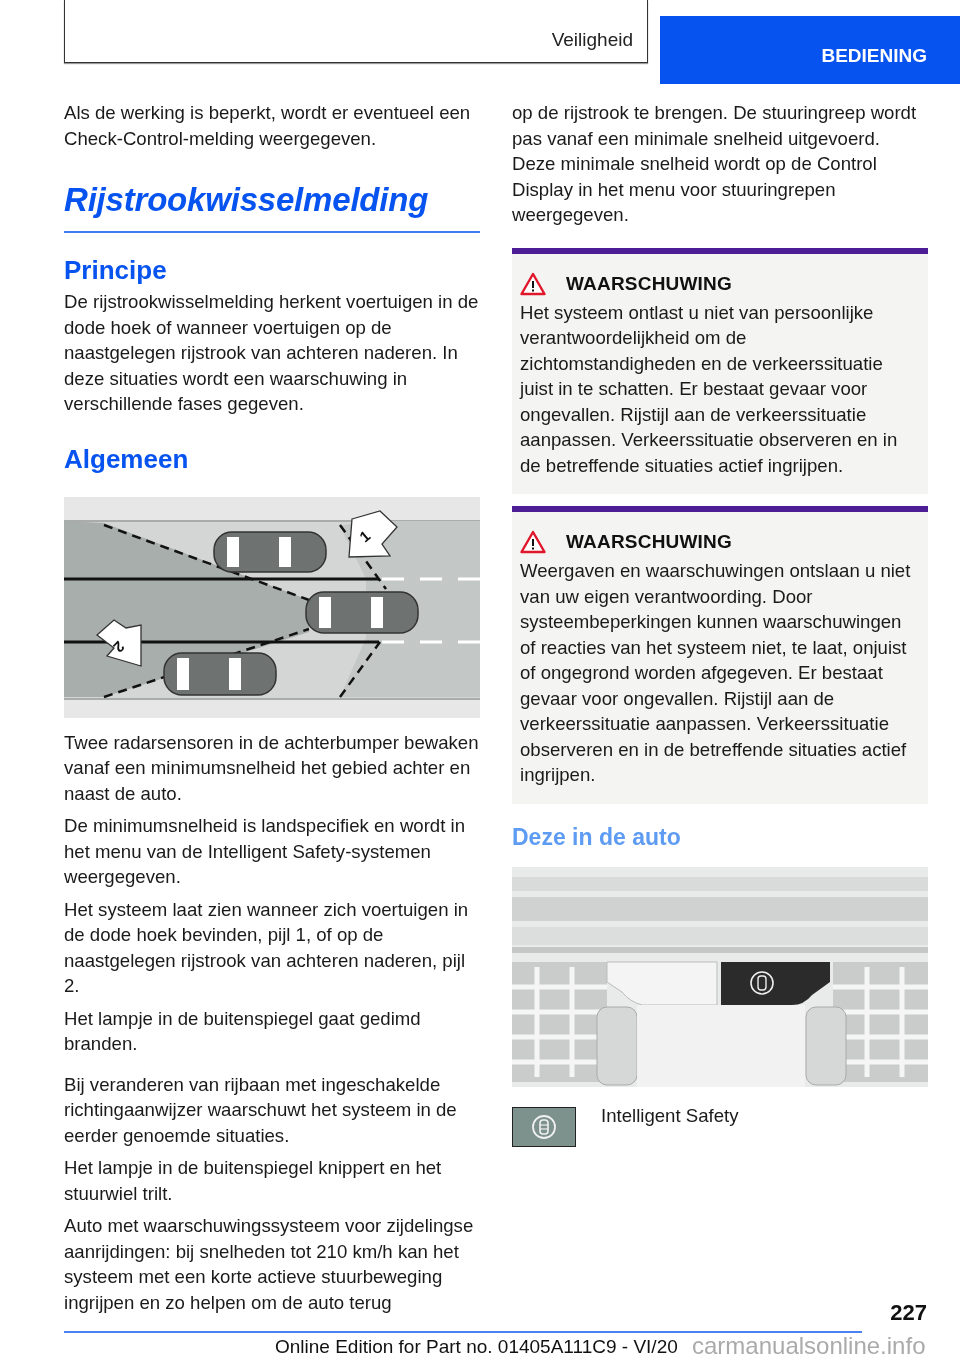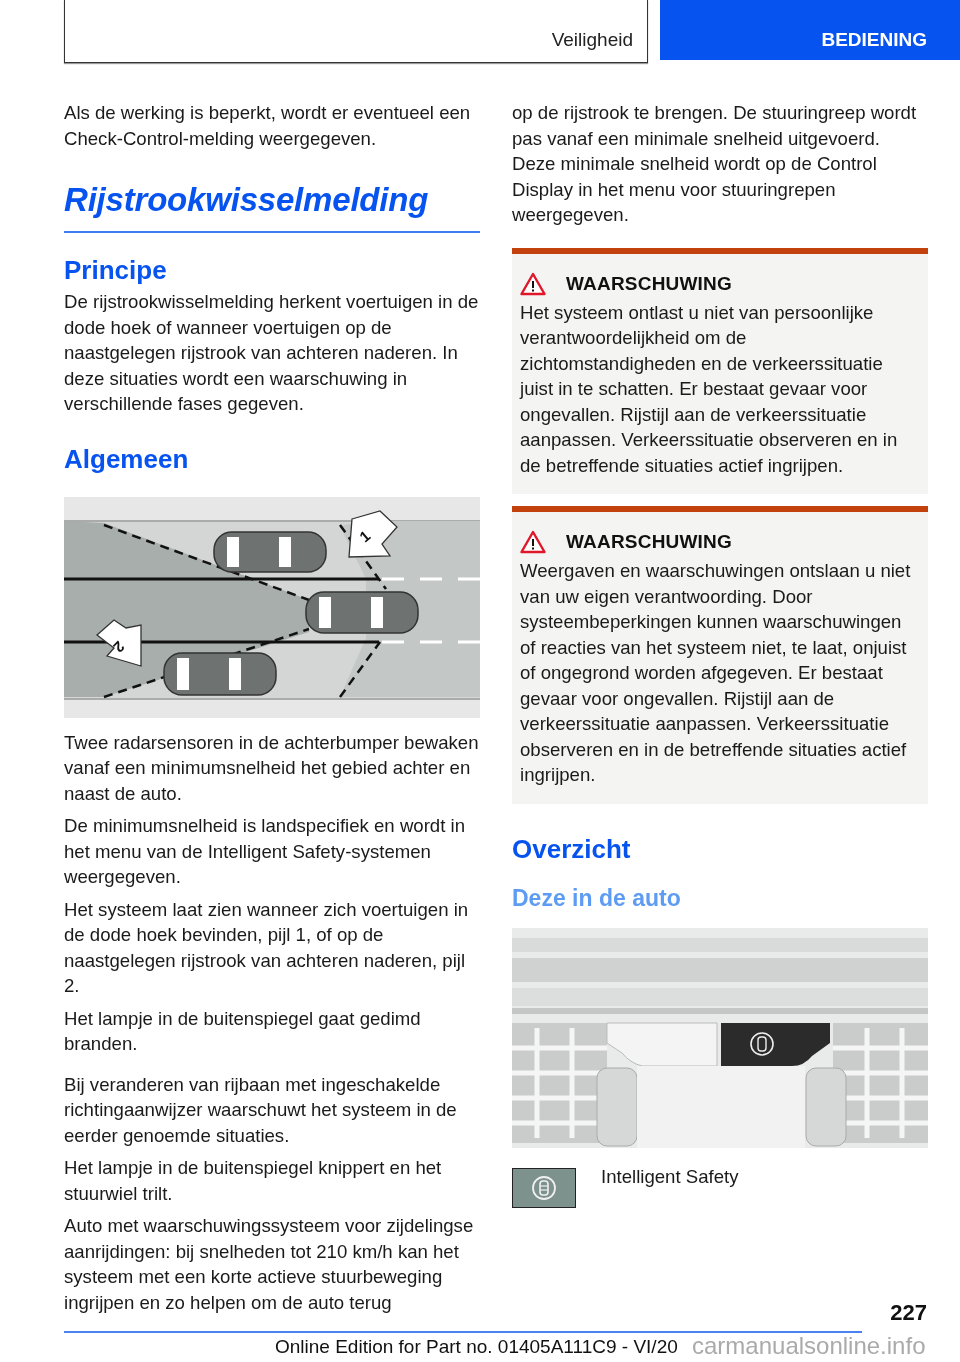--- a/index.html
+++ b/index.html
@@ -4,36 +4,36 @@
   <style>
     html, body { margin: 0; padding: 0; background: #ffffff; }
     body { width: 960px; height: 1362px; position: relative; overflow: hidden;
            font-family: "Liberation Sans", "DejaVu Sans", sans-serif; color: #1a1a1a; }
 
     
     .tab-left { position: absolute; left: 64px; top: 0; width: 584px; height: 63px;
                 border: 1px solid #333; border-top: none; box-sizing: border-box;
                 box-shadow: 0 1px 1px #999; }
     .tab-left .lbl { position: absolute; right: 14px; top: 29px; font-size: 19px; color: #222; }
-    .tab-right { position: absolute; left: 660px; top: 0; width: 300px; height: 60px; background: #0653f0; }
+    .tab-right { position: absolute; left: 660px; top: 16px; width: 300px; height: 68px; background: #0653f0; }
     .tab-right .lbl { position: absolute; right: 33px; top: 29px; font-size: 19px; font-weight: bold; color: #fff; }
 
     .col { position: absolute; width: 416px; }
     .col-left { left: 64px; top: 100px; }
     .col-right { left: 512px; top: 100px; }
 
     p.body { margin: 0 0 7px 0; font-size: 18.6px; line-height: 25.5px; color: #1a1a1a; }
     h1.h1 { margin: 0; font-size: 33px; font-weight: bold; color: #0653f0; letter-spacing: -0.2px; font-style: italic; }
     .h1rule { height: 2px; background: #3e7ef0; margin-top: 12px; }
     h2.h2 { margin: 0; font-size: 26px; font-weight: bold; color: #0653f0; }
     h3.h3 { margin: 0; font-size: 23px; font-weight: bold; color: #5d9cf2; }
 
     .figure { background: #e6e6e6; position: relative; overflow: hidden; }
 
-    .warn { background: #f4f4f3; border-top: 6px solid #c2410c; padding: 18px 8px 16px 8px; }
+    .warn { background: #f4f4f3; border-top: 6px solid #4c1d95; padding: 18px 8px 16px 8px; }
     .warn-head { display: flex; align-items: center; margin-bottom: 4px; }
     .warn-head .tri { width: 26px; height: 24px; margin-right: 20px; margin-left: 0px; }
     .warn-head .title { font-size: 19px; font-weight: bold; color: #111; letter-spacing: 0.2px; }
     .warn p { margin: 0; font-size: 18.6px; line-height: 25.5px; color: #1a1a1a; }
 
     .btn-row { display: flex; align-items: flex-start; }
     .btn-icon { width: 62px; height: 38px; background: #7d918d; border: 1px solid #222;
                 display: flex; align-items: center; justify-content: center; margin-right: 12px; }
     .btn-row .lbl { font-size: 18.6px; margin-top: -2px; }
 
@@ -145,21 +145,20 @@
       <svg class="tri" viewBox="0 0 26 24">
         <polygon points="13,2 24.5,22 1.5,22" fill="#fff" stroke="#e0162b" stroke-width="2.4" stroke-linejoin="round"></polygon>
         <rect x="12" y="9" width="2" height="7" fill="#111"></rect>
         <rect x="12" y="17.5" width="2" height="2" fill="#111"></rect>
       </svg>
       <span class="title">WAARSCHUWING</span>
     </div>
     <p>Weergaven en waarschuwingen ontslaan u niet van uw eigen verantwoording. Door systeembeperkingen kunnen waarschuwingen of reacties van het systeem niet, te laat, onjuist of ongegrond worden afgegeven. Er bestaat gevaar voor ongevallen. Rijstijl aan de verkeerssituatie aanpassen. Verkeerssituatie observeren en in de betreffende situaties actief ingrijpen.</p>
   </div>
 
-  <h2 class="h2" style="margin-top:30px;">Overzicht</h2>
   <h3 class="h3" style="margin-top:20px;">Deze in de auto</h3>
 
   <div class="figure" style="width:416px;height:220px;margin-top:16px;background:#ececec;">
     <svg width="416" height="220" viewBox="0 0 416 220">
       <rect x="0" y="0" width="416" height="220" fill="#e9eaea"></rect>
       <rect x="0" y="10" width="416" height="14" fill="#d9dbda"></rect>
       <rect x="0" y="30" width="416" height="24" fill="#cfd2d1"></rect>
       <rect x="0" y="60" width="416" height="18" fill="#dcdedd"></rect>
       <rect x="0" y="80" width="416" height="6" fill="#c4c7c6"></rect>
 

